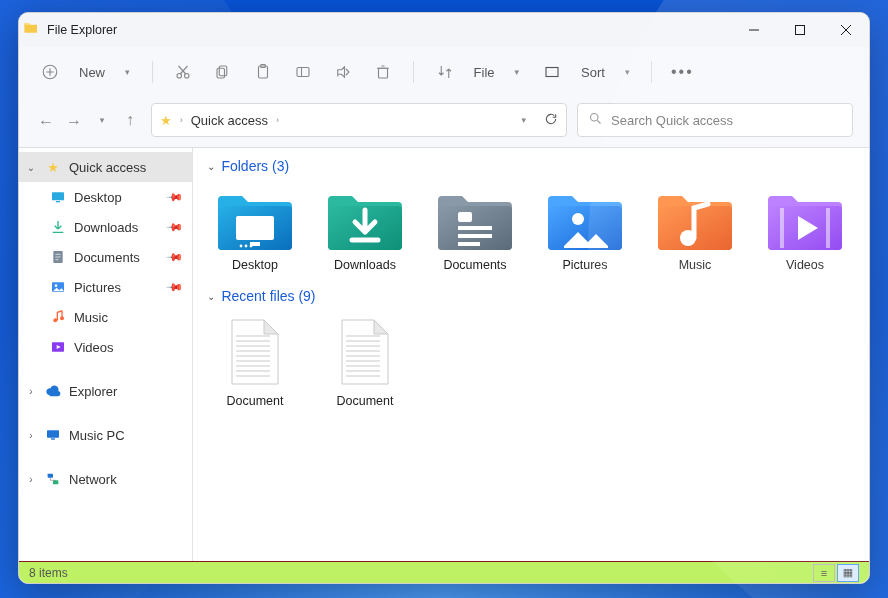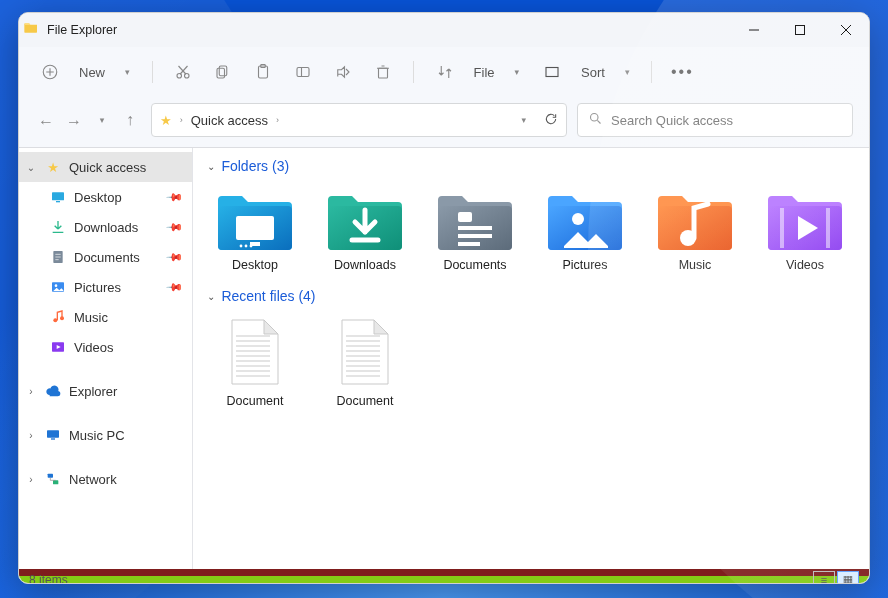--- a/index.html
+++ b/index.html
@@ -98,23 +98,23 @@
   .grid {
     display:flex; flex-wrap:wrap; gap:6px; padding-bottom:8px;
   }
   .tile { width:104px; display:flex; flex-direction:column; align-items:center; gap:6px; padding:4px; border-radius:4px; }
   .tile .label { font-size:12.5px; color:#222; }
   .folder-icon { width:78px; height:66px; }
   .doc-icon { width:58px; height:72px; }
 
   
   .status {
-    height:14px; border-top:7px solid #7f1d1d;
+    height:22px; border-top:1px solid #7f1d1d;
     display:flex; align-items:center; padding:0 10px;
-    font-size:12px; color:#555; background:#84cc16;
+    font-size:12px; color:#555; background:#bef264;
   }
   .status .right { margin-left:auto; display:flex; gap:2px; }
   .status .right div {
     width:22px; height:18px; border:1px solid #bbb; display:flex; align-items:center; justify-content:center;
     font-size:11px; color:#555;
   }
   .status .right div.active { background:#d9ecff; border-color:#5a9eff; }
 
   .caret { font-size:9px; color:#888; }
 </style>
@@ -457,21 +457,21 @@
     <path d="M32 30l20 12-20 12z" fill="#fff"></path>
               <rect x="14" y="22" width="4" height="40" fill="#fff" opacity="0.5"></rect>
               <rect x="60" y="22" width="4" height="40" fill="#fff" opacity="0.5"></rect>
   </svg>
             <span class="label">Videos</span>
           </div>
         </div>
 
       <div class="section-header">
         <span class="chev">⌄</span>
-        <span>Recent files (4)</span>
+        <span>Recent files (9)</span>
       </div>
       <div class="grid" id="recent-grid">
           <div class="tile">
             <svg class="doc-icon" viewBox="0 0 58 72">
     <path d="M6 4h32l14 14v50H6z" fill="#fff" stroke="#c9c9c9"></path>
     <path d="M38 4v14h14z" fill="#e8e8e8" stroke="#c9c9c9"></path>
     <line x1="10" y1="20" x2="44" y2="20" stroke="#c9c9c9"></line>
               <line x1="10" y1="25" x2="44" y2="25" stroke="#c9c9c9"></line>
               <line x1="10" y1="30" x2="44" y2="30" stroke="#c9c9c9"></line>
               <line x1="10" y1="35" x2="44" y2="35" stroke="#c9c9c9"></line>

